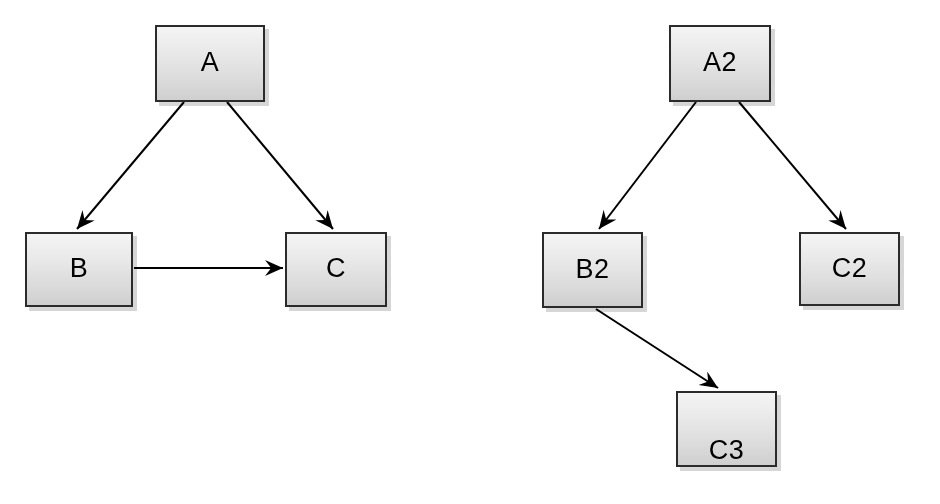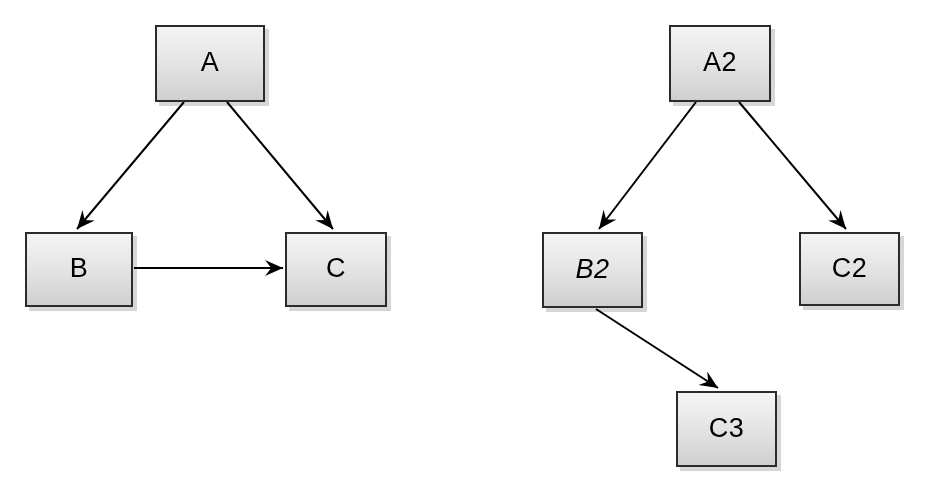--- a/index.html
+++ b/index.html
@@ -83,25 +83,25 @@
           <span class="node-label">B</span>
         </div>
         <div class="node" style="left: 285px; top: 232px; width: 102px; height: 75px;">
           <span class="node-label">C</span>
         </div>
       </div>
       <div>
         <div class="node" style="left: 669px; top: 25px; width: 102px; height: 77px; text-align: center;">
           <span class="node-label">A2</span>
         </div>
-        <div class="node" style="left: 542px; top: 232px; width: 101px; height: 76px; font-style: italic;">
+        <div class="node" style="left: 542px; top: 232px; width: 101px; height: 76px;">
           <span class="node-label">B2</span>
         </div>
         <div class="node" style="left: 799px; top: 232px; width: 101px; height: 74px;">
           <span class="node-label">C2</span>
         </div>
-        <div class="node" style="left: 676px; top: 391px; width: 101px; height: 76px;">
+        <div class="node" style="left: 676px; top: 391px; width: 101px; height: 76px; align-items: flex-end;">
           <span class="node-label">C3</span>
         </div>
       </div>
     </div>
 
 </div>
 
 </body></html>

